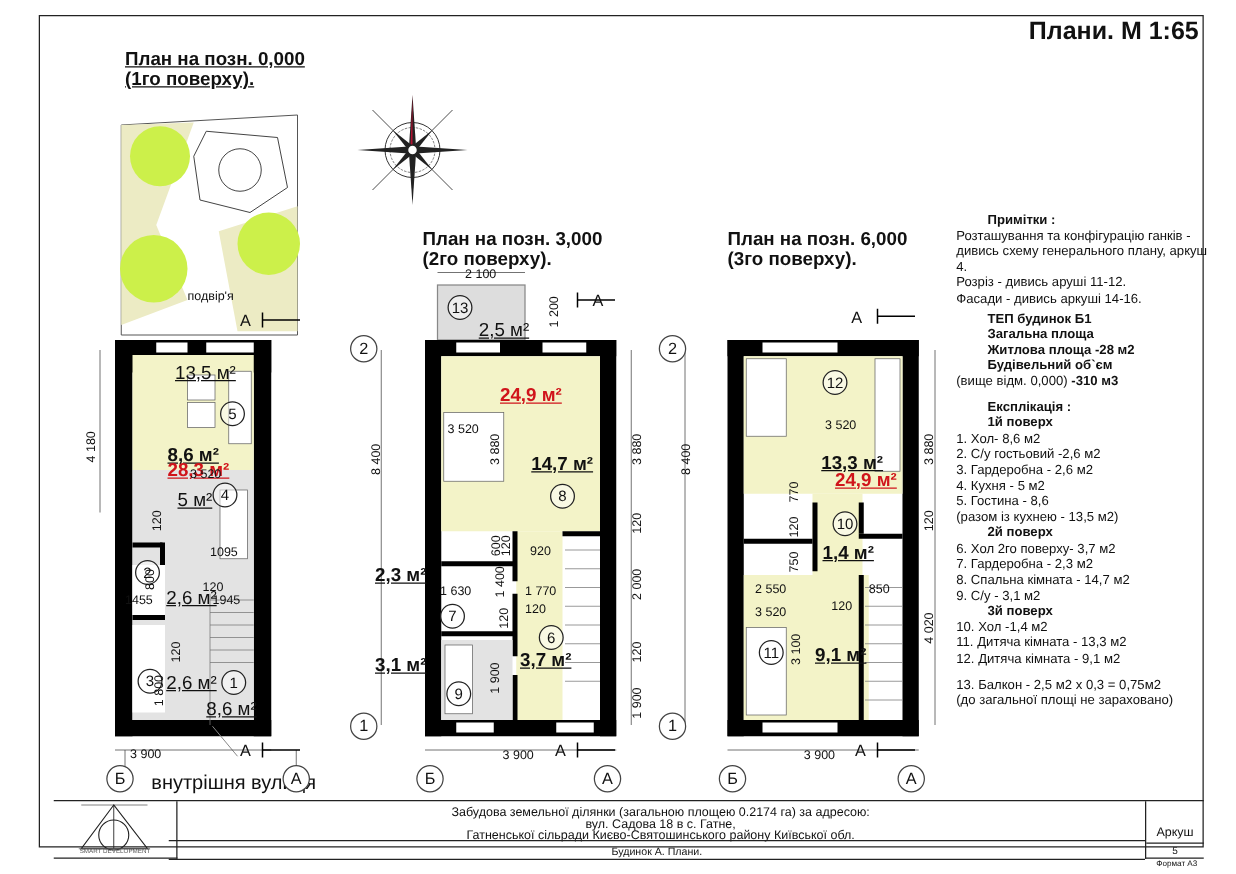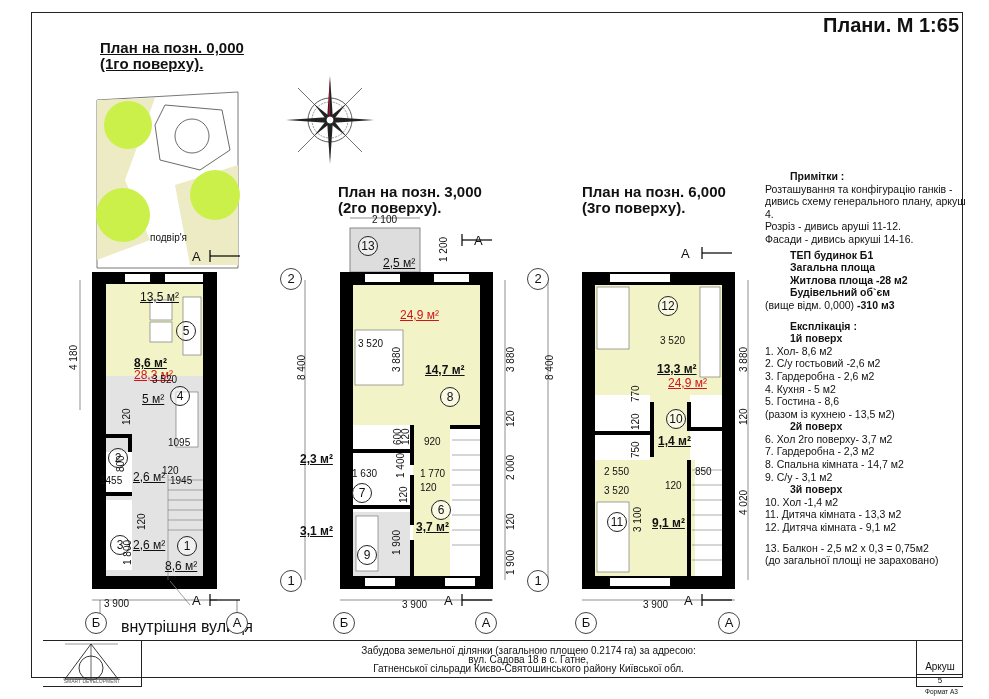--- a/index.html
+++ b/index.html
@@ -6,22 +6,22 @@
   body{width:989px;height:699px;position:relative;overflow:hidden;font-family:"Liberation Sans",sans-serif;color:#111;}
   .abs{position:absolute;}
   .frame{position:absolute;left:31px;top:12px;width:932px;height:666px;border:1px solid #222;box-sizing:border-box;}
   .title{position:absolute;right:30px;top:14px;text-align:right;font-weight:bold;font-size:20px;line-height:23px;}
   .plan-title{position:absolute;font-weight:bold;font-size:15px;line-height:16px;}
   .notes{position:absolute;left:765px;top:170px;width:210px;font-size:10.5px;line-height:12.6px;}
   .notes .b{font-weight:bold;margin-left:25px;}
   .notes .gap{height:8px;}
   .lbl{position:absolute;font-size:10px;white-space:nowrap;}
   .vlbl{position:absolute;font-size:10px;white-space:nowrap;transform:rotate(-90deg);transform-origin:left top;}
-  .area{position:absolute;font-size:12px;text-decoration:underline;white-space:nowrap;text-align:center;}
-  .area.red{color:#d0141b;font-weight:normal;}
+  .area{position:absolute;font-size:15px;text-decoration:underline;white-space:nowrap;text-align:center;}
+  .area.red{color:#d0141b;font-weight:bold;}
   .area.b{font-weight:bold;}
   .circ{position:absolute;width:18px;height:18px;border:1px solid #222;border-radius:50%;font-size:12px;text-align:center;line-height:18px;background:rgba(255,255,255,0.5);}
   .axis{position:absolute;width:20px;height:20px;border:1px solid #444;border-radius:50%;font-size:13px;text-align:center;line-height:20px;background:#fff;}
   .stamp{position:absolute;left:43px;top:640px;width:920px;height:46px;border-top:1px solid #222;}
   .stamp-cell{position:absolute;font-size:10px;text-align:center;}
   svg{position:absolute;left:0;top:0;}
 </style>
 </head>
 <body>
 
@@ -317,18 +317,21 @@
       <line x1="48" y1="3" x2="48" y2="38" stroke="#222" stroke-width="0.7"></line>
       <line x1="20" y1="38" x2="77" y2="38" stroke="#555" stroke-width="0.6"></line>
     </svg>
     <div class="abs" style="left:0;width:98px;top:37px;font-size:5px;text-align:center;color:#555;">SMART DEVELOPMENT</div>
   </div>
   <div class="abs" style="left:98px;top:0;width:775px;height:30px;">
     <div class="stamp-cell" style="left:0;width:775px;top:4px;">Забудова земельної ділянки (загальною площею 0.2174 га) за адресою:</div>
     <div class="stamp-cell" style="left:0;width:775px;top:13px;">вул. Садова 18 в с. Гатне,</div>
     <div class="stamp-cell" style="left:0;width:775px;top:22px;">Гатненської сільради Києво-Святошинського району Київської обл.</div>
   </div>
+  <div class="abs" style="left:92px;top:31px;width:781px;border-top:1px solid #222;height:14px;border-bottom:1px solid #222;">
+    <div class="stamp-cell" style="left:0;width:781px;top:3px;font-size:8.5px;">Будинок А. Плани.</div>
+  </div>
   <div class="abs" style="left:873px;top:0;width:46px;height:45px;border-left:1px solid #222;border-bottom:1px solid #222;">
     <div class="stamp-cell" style="left:0;width:46px;top:20px;">Аркуш</div>
     <div class="stamp-cell" style="left:0;width:46px;top:33px;font-size:8px;border-top:1px solid #222;padding-top:1px;">5</div>
   </div>
 </div>
 <div class="abs" style="left:925px;top:688px;font-size:6.5px;">Формат А3</div>
 
 </body></html>

